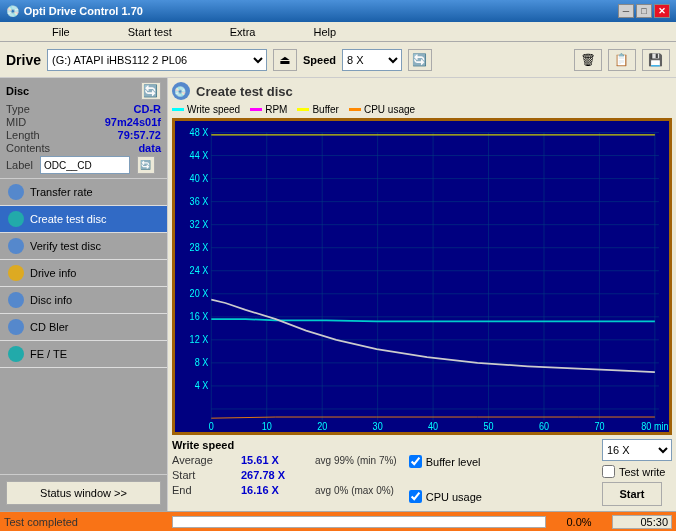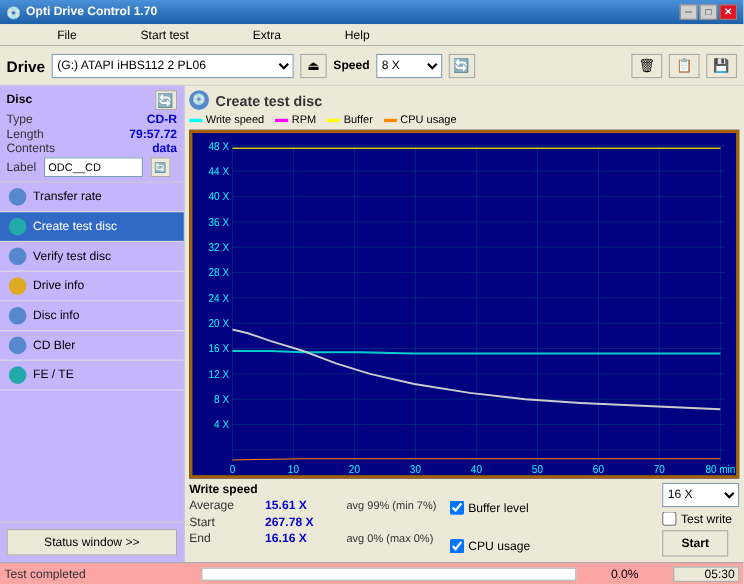--- a/index.html
+++ b/index.html
@@ -20,21 +20,21 @@
     .toolbar-label { font-size: 14px; font-weight: bold; }
     .drive-select { height: 22px; width: 220px; font-size: 11px; border: 1px solid #7F9DB9; background: white; }
     .toolbar-icon-btn { width: 24px; height: 22px; background: #ECE9D8; border: 1px solid #aaa; display: flex; align-items: center; justify-content: center; cursor: pointer; font-size: 12px; }
     .speed-select { height: 22px; width: 60px; font-size: 11px; border: 1px solid #7F9DB9; background: white; }
     .speed-label { font-size: 11px; font-weight: bold; }
 
     
     #main { display: flex; height: calc(531px - 22px - 20px - 36px - 20px); }
 
     
-    #sidebar { width: 168px; background: #c4b5fd; border-right: 1px solid #ccc; display: flex; flex-direction: column; }
+    #sidebar { width: 168px; background: #a3a3a3; border-right: 1px solid #ccc; display: flex; flex-direction: column; }
     #disc-panel { padding: 4px 6px; border-bottom: 1px solid #ccc; }
     .disc-header { display: flex; align-items: center; justify-content: space-between; margin-bottom: 3px; }
     .disc-title { font-weight: bold; font-size: 11px; }
     .disc-refresh { width: 20px; height: 18px; background: #ECE9D8; border: 1px solid #aaa; display: flex; align-items: center; justify-content: center; cursor: pointer; font-size: 10px; }
     .disc-row { display: flex; justify-content: space-between; margin-bottom: 1px; }
     .disc-key { font-size: 11px; color: #333; }
     .disc-val { font-size: 11px; color: #0000CC; font-weight: bold; margin-left: 12px; }
     .label-row { display: flex; align-items: center; gap: 7px; margin-top: 2px; }
     .label-input { height: 18px; width: 90px; border: 1px solid #7F9DB9; font-size: 10px; padding: 1px 3px; }
 
@@ -76,21 +76,21 @@
     .stat-val { color: #0000CC; font-weight: bold; font-size: 11px; width: 70px; }
     .stat-extra { font-size: 10px; color: #333; }
     #checkboxes { display: flex; flex-direction: column; gap: 2px; margin-bottom: 4px; }
     .cb-row { display: flex; align-items: center; gap: 4px; font-size: 11px; }
     #right-controls { display: flex; flex-direction: column; gap: 4px; align-items: flex-start; }
     .speed-dropdown { height: 22px; width: 70px; font-size: 11px; border: 1px solid #7F9DB9; background: white; }
     .start-btn { height: 24px; width: 60px; background: #ECE9D8; border: 1px solid #aaa; cursor: pointer; font-size: 11px; font-weight: bold; }
     .cb-row-test { display: flex; align-items: center; gap: 4px; font-size: 11px; }
 
     
-    #statusbar { height: 20px; background: #fca5a5; border-top: 1px solid #aaa; display: flex; align-items: center; padding: 0 4px; gap: 19px; font-size: 11px; }
+    #statusbar { height: 20px; background: #f97316; border-top: 1px solid #aaa; display: flex; align-items: center; padding: 0 4px; gap: 8px; font-size: 11px; }
     #status-text { flex: 0 0 160px; color: #333; }
     #progress-bar-area { flex: 1; height: 12px; background: white; border: 1px solid #aaa; }
     #progress-bar { height: 100%; background: #316AC5; width: 0%; }
     #progress-pct { width: 50px; text-align: center; font-size: 11px; }
     #time-display { width: 60px; text-align: right; font-size: 11px; background: #ECE9D8; border: 1px solid #aaa; padding: 0 3px; }
 
     
     .refresh-symbol { font-size: 12px; }
   </style>
 </head>
@@ -136,20 +136,24 @@
     <div id="disc-panel">
       <div class="disc-header">
         <span class="disc-title">Disc</span>
         <div class="disc-refresh">
             <span class="refresh-symbol">🔄</span>
           </div>
       </div>
       <div class="disc-row">
         <span class="disc-key">Type</span>
         <span class="disc-val">CD-R</span>
+      </div>
+      <div class="disc-row">
+        <span class="disc-key">MID</span>
+        <span class="disc-val">97m24s01f</span>
       </div>
       <div class="disc-row">
         <span class="disc-key">Length</span>
         <span class="disc-val">79:57.72</span>
       </div>
       <div class="disc-row">
         <span class="disc-key">Contents</span>
         <span class="disc-val">data</span>
       </div>
       <div class="label-row">

